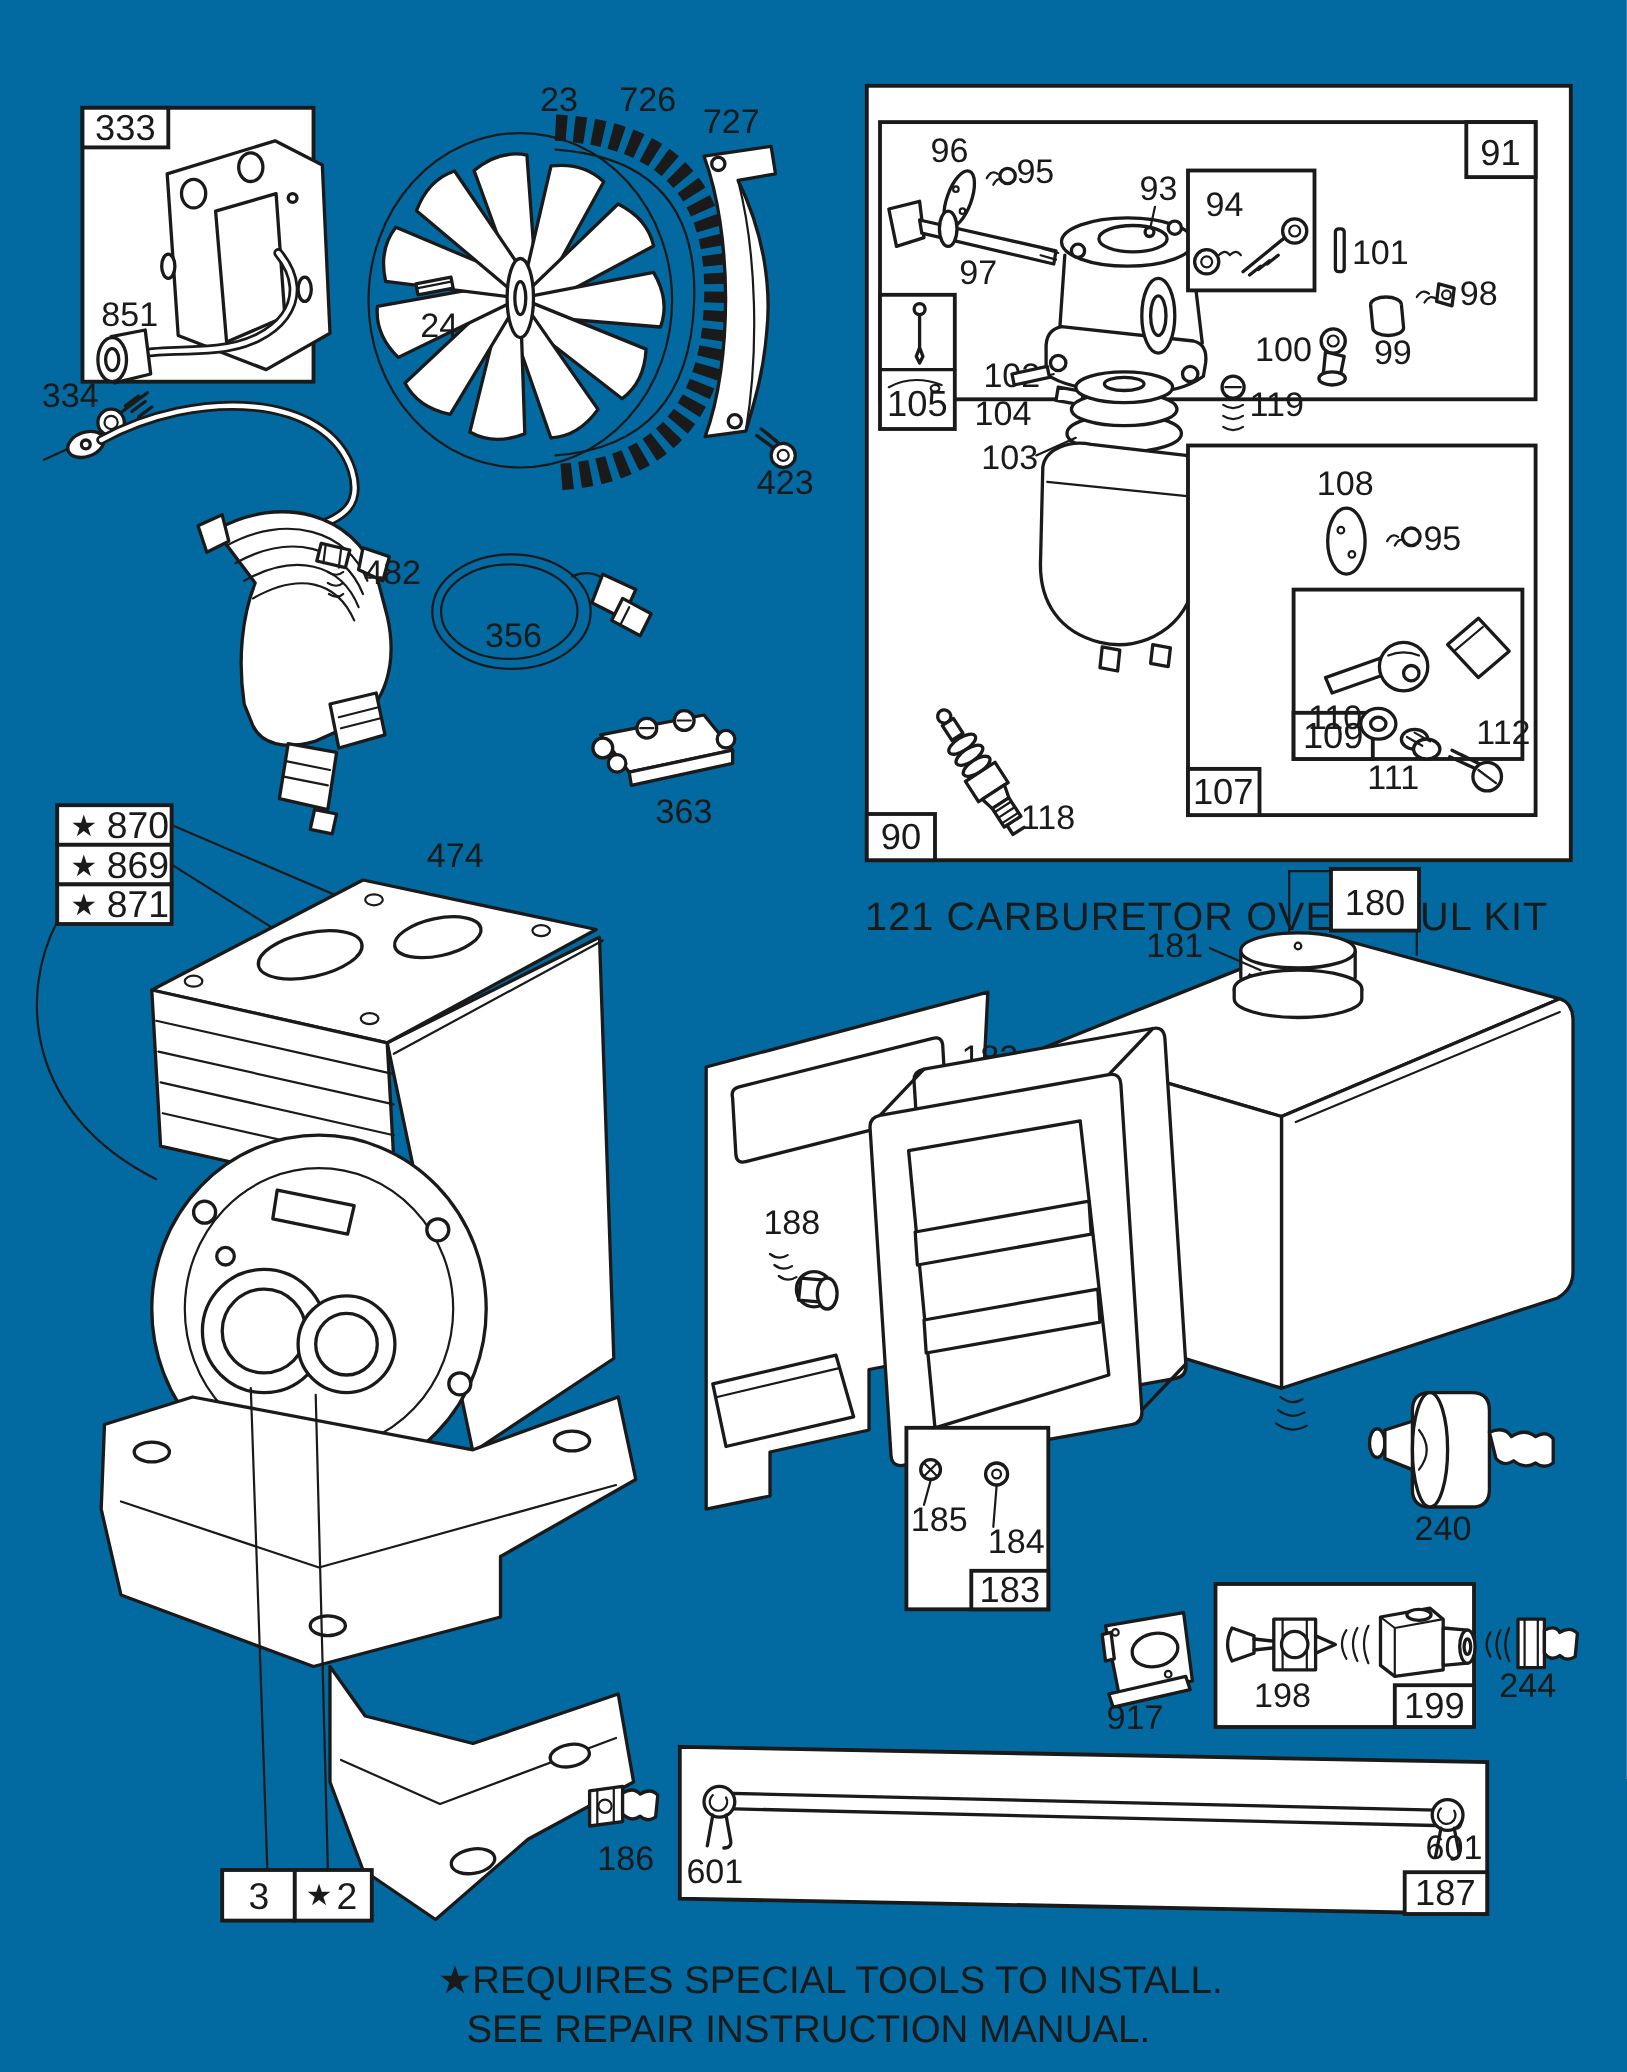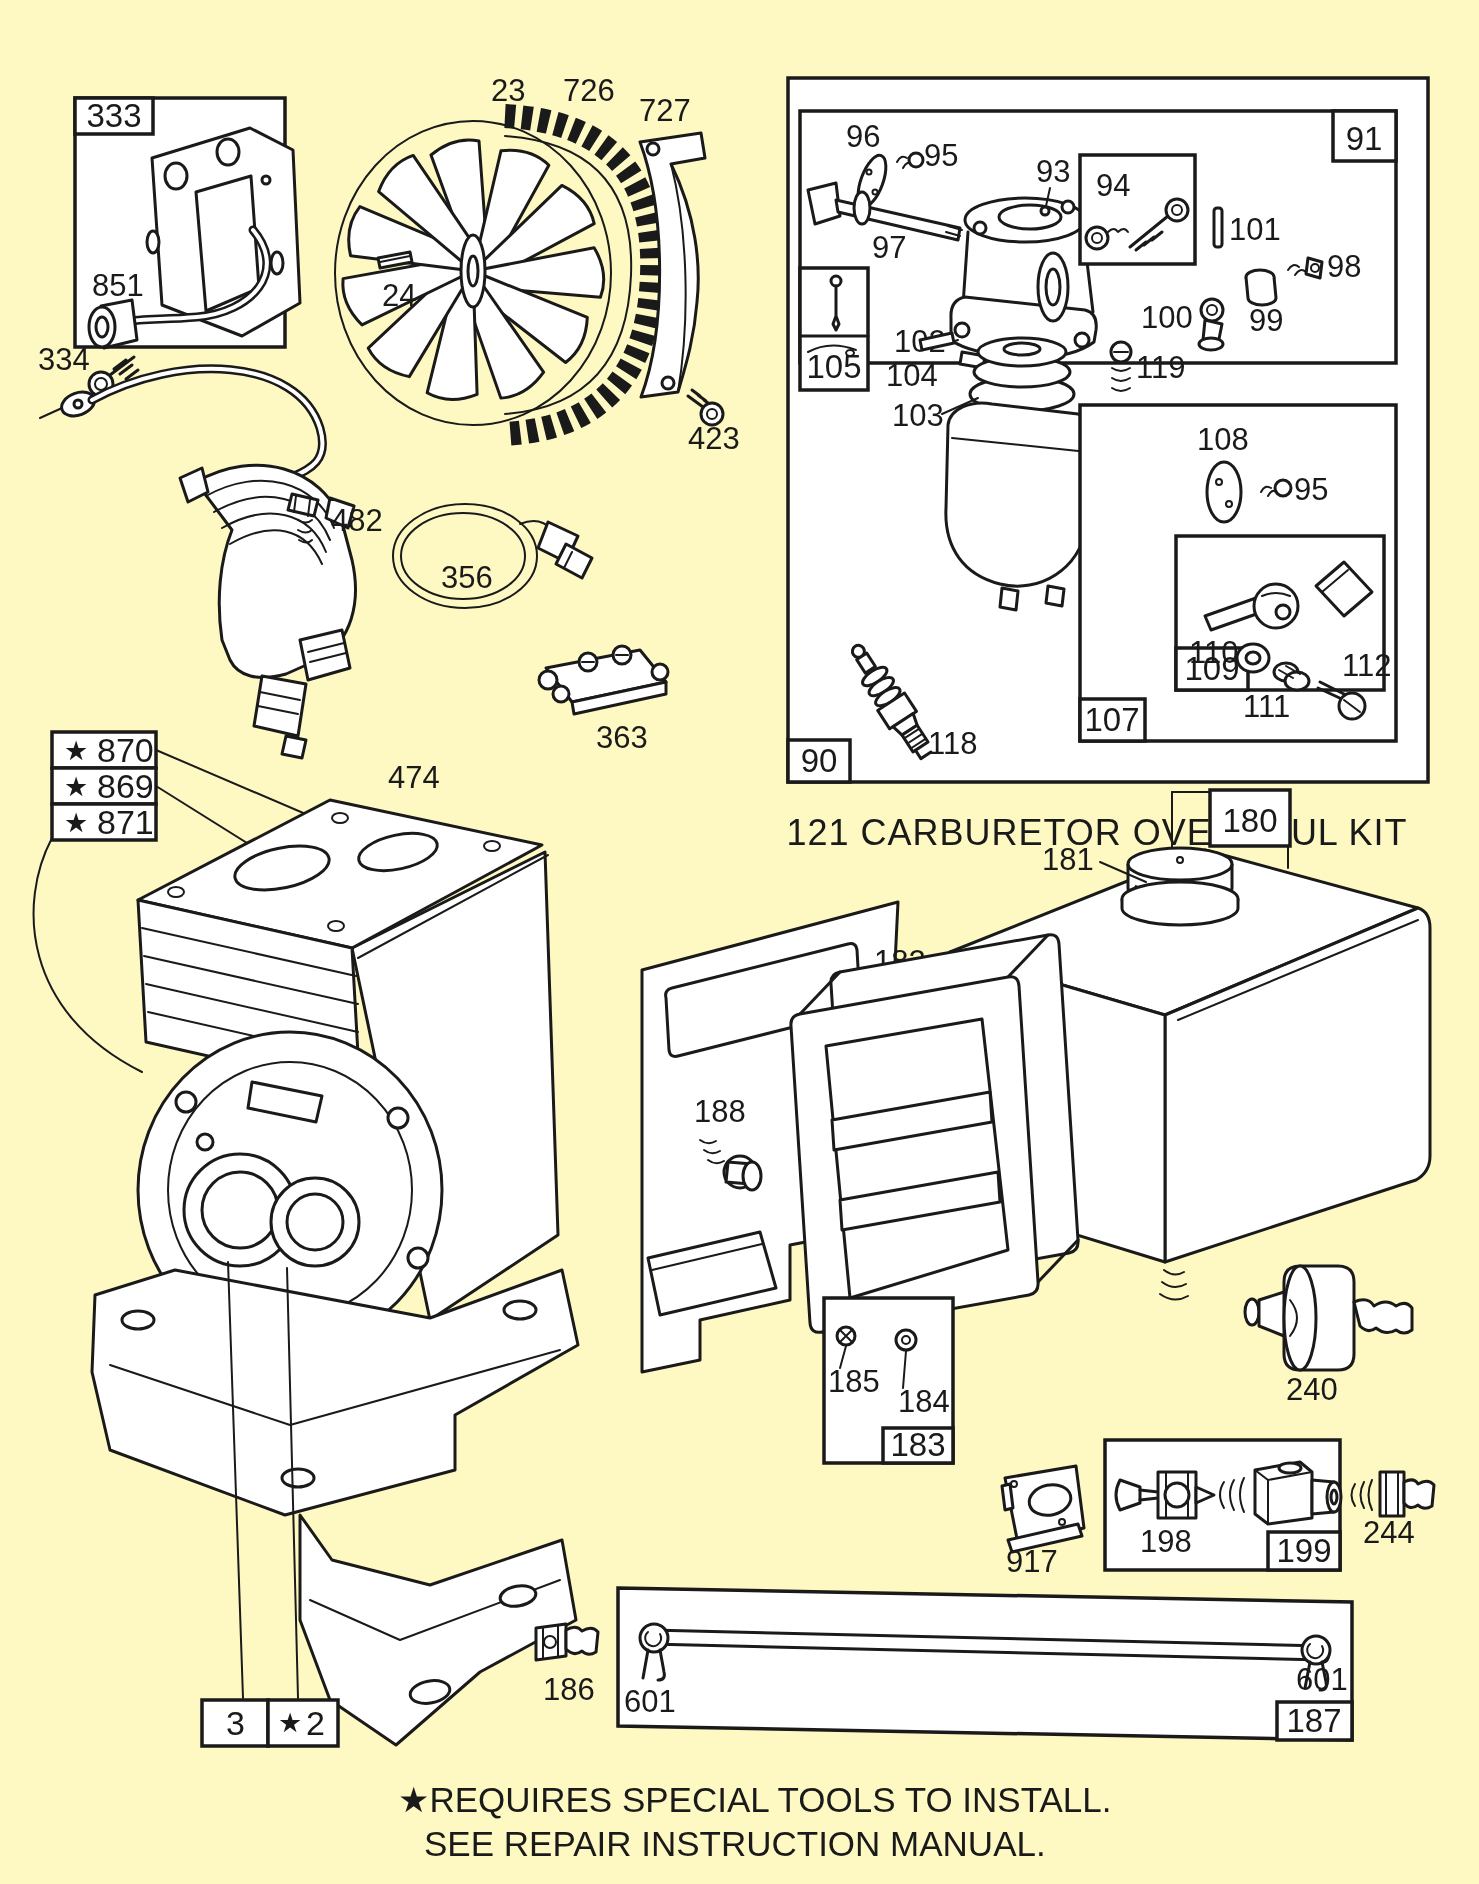--- a/index.html
+++ b/index.html
@@ -1,16 +1,16 @@
 <!DOCTYPE html>
 <html><head>
 <meta charset="utf-8">
 <style>
   html,body{margin:0;padding:0;background:#ffffff;}
-  #stage{position:relative;width:1479px;height:1884px;background:#fef9c3;overflow:hidden;}
+  #stage{position:relative;width:1479px;height:1884px;background:#0369a1;overflow:hidden;}
   svg{position:absolute;left:0;top:0;}
   .lbl{font:31px "Liberation Sans",sans-serif;fill:#1a1a1a;}
   .boxlbl{font:33px "Liberation Sans",sans-serif;fill:#1a1a1a;text-anchor:middle;}
   .title{font:36px "Liberation Sans",sans-serif;fill:#1a1a1a;text-anchor:middle;letter-spacing:1px;}
   .foot{font:35px "Liberation Sans",sans-serif;fill:#1a1a1a;}
   .star{font:27px "Liberation Sans",sans-serif;fill:#1a1a1a;}
   .num{font:34px "Liberation Sans",sans-serif;fill:#1a1a1a;}
   .ln{fill:none;stroke:#1a1a1a;stroke-width:3;stroke-linejoin:round;stroke-linecap:round;}
   .tn{fill:none;stroke:#1a1a1a;stroke-width:2;stroke-linejoin:round;stroke-linecap:round;}
   .fw{fill:#ffffff;stroke:#1a1a1a;stroke-width:3;stroke-linejoin:round;}

